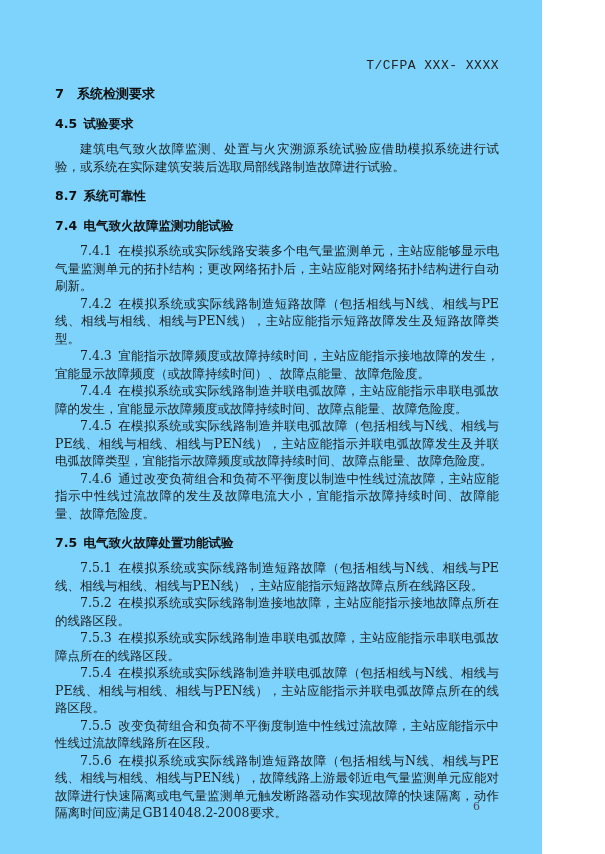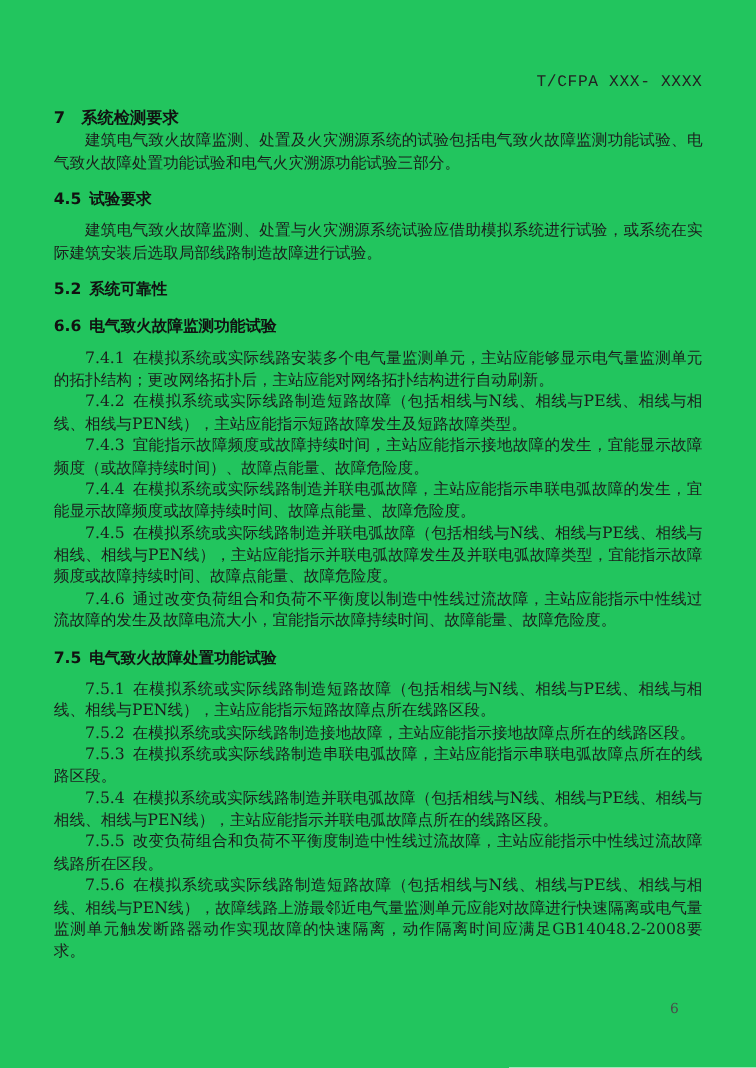--- a/index.html
+++ b/index.html
@@ -2,25 +2,25 @@
 <html><head>
 <meta charset="utf-8">
 <style>
   html, body {
     margin: 0;
     padding: 0;
     background: #ffffff;
   }
   .page {
     position: relative;
-    width: 605px;
+    width: 542px;
     height: 854px;
     box-sizing: border-box;
-    padding: 58px 43px 0 43px;
-    background: #22c55e;
+    padding: 58px 43px 0 55px;
+    background: #7dd3fc;
     color: #1c1c1c;
     overflow: hidden;
   }
   .doc-number {
     text-align: right;
     font-family: "Liberation Mono", monospace;
     font-size: 13px;
     letter-spacing: 0.5px;
     margin: 0 0 12px 0;
     color: #222;
@@ -59,28 +59,27 @@
 </style>
 </head>
 <body>
 
 <div class="page">
 
   <div class="doc-number">T/CFPA XXX- XXXX</div>
 
   <h1 class="chapter-title">7　系统检测要求</h1>
 
-  <p class="para">建筑电气致火故障监测、处置及火灾溯源系统的试验包括电气致火故障监测功能试验、电气致火故障处置功能试验和电气火灾溯源功能试验三部分。</p>
 
   <h2 class="section-heading">4.5 试验要求</h2>
   <p class="para">建筑电气致火故障监测、处置与火灾溯源系统试验应借助模拟系统进行试验，或系统在实际建筑安装后选取局部线路制造故障进行试验。</p>
 
-  <h2 class="section-heading">5.2 系统可靠性</h2>
+  <h2 class="section-heading">8.7 系统可靠性</h2>
 
-  <h2 class="section-heading">6.6 电气致火故障监测功能试验</h2>
+  <h2 class="section-heading">7.4 电气致火故障监测功能试验</h2>
   <p class="para">7.4.1 在模拟系统或实际线路安装多个电气量监测单元，主站应能够显示电气量监测单元的拓扑结构；更改网络拓扑后，主站应能对网络拓扑结构进行自动刷新。</p>
   <p class="para">7.4.2 在模拟系统或实际线路制造短路故障（包括相线与N线、相线与PE线、相线与相线、相线与PEN线），主站应能指示短路故障发生及短路故障类型。</p>
   <p class="para">7.4.3 宜能指示故障频度或故障持续时间，主站应能指示接地故障的发生，宜能显示故障频度（或故障持续时间）、故障点能量、故障危险度。</p>
   <p class="para">7.4.4 在模拟系统或实际线路制造并联电弧故障，主站应能指示串联电弧故障的发生，宜能显示故障频度或故障持续时间、故障点能量、故障危险度。</p>
   <p class="para">7.4.5 在模拟系统或实际线路制造并联电弧故障（包括相线与N线、相线与PE线、相线与相线、相线与PEN线），主站应能指示并联电弧故障发生及并联电弧故障类型，宜能指示故障频度或故障持续时间、故障点能量、故障危险度。</p>
   <p class="para">7.4.6 通过改变负荷组合和负荷不平衡度以制造中性线过流故障，主站应能指示中性线过流故障的发生及故障电流大小，宜能指示故障持续时间、故障能量、故障危险度。</p>
 
   <h2 class="section-heading">7.5 电气致火故障处置功能试验</h2>
   <p class="para">7.5.1 在模拟系统或实际线路制造短路故障（包括相线与N线、相线与PE线、相线与相线、相线与PEN线），主站应能指示短路故障点所在线路区段。</p>
   <p class="para">7.5.2 在模拟系统或实际线路制造接地故障，主站应能指示接地故障点所在的线路区段。</p>

